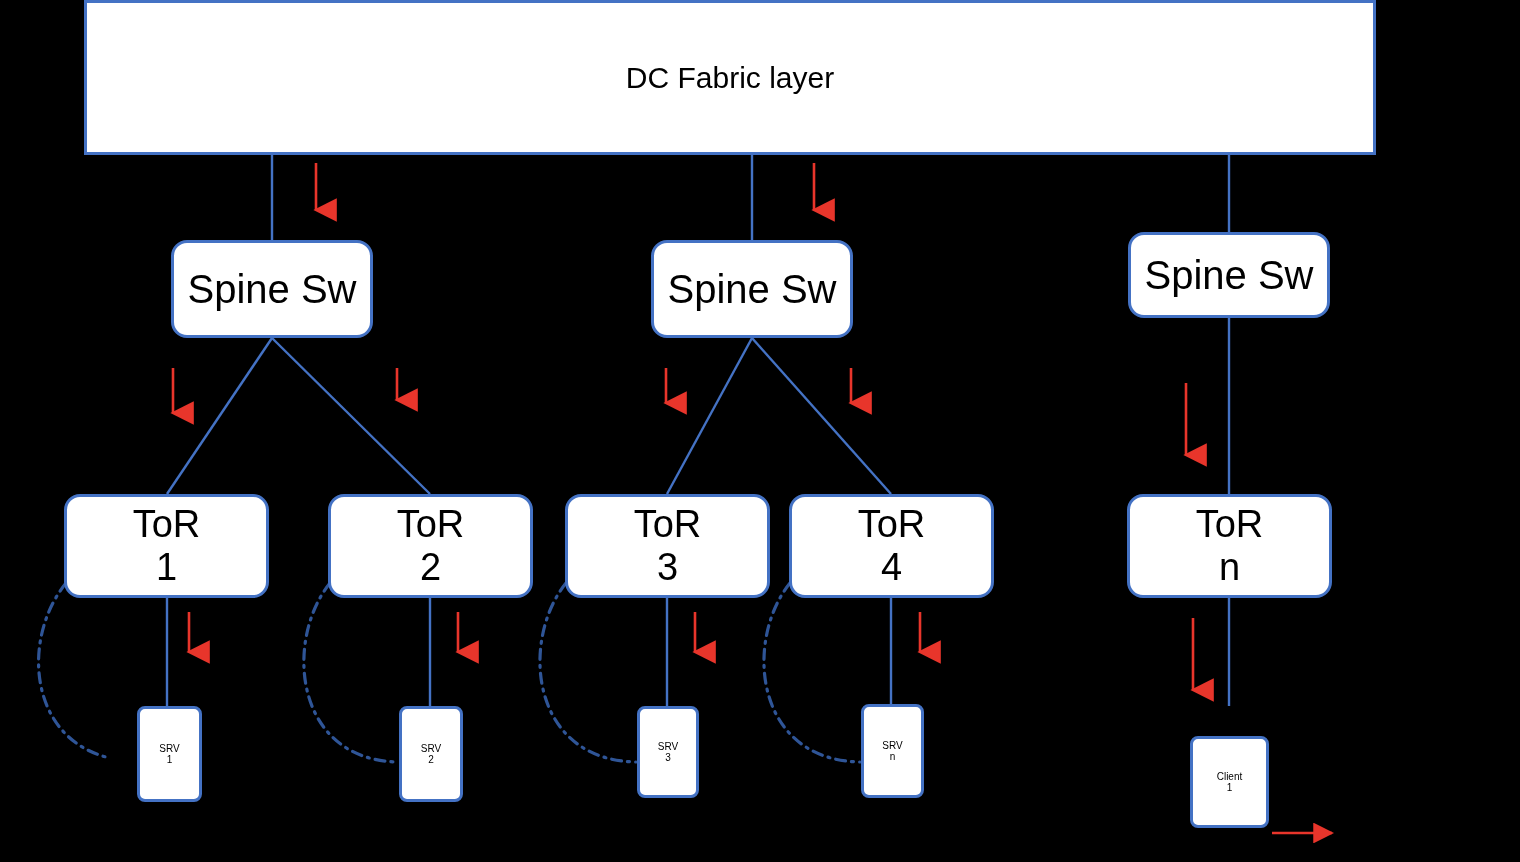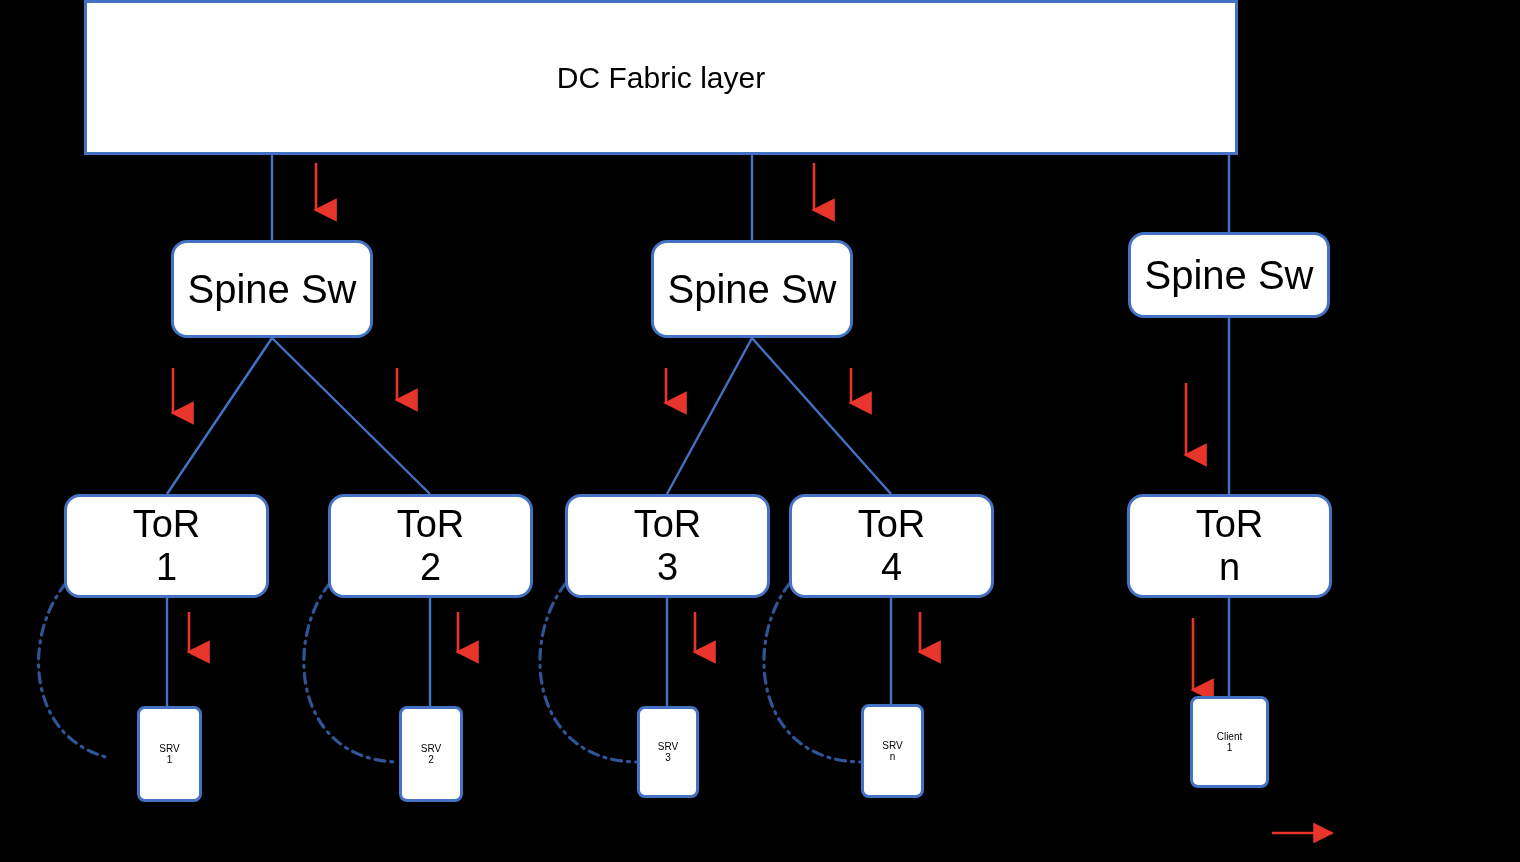--- a/index.html
+++ b/index.html
@@ -116,21 +116,21 @@
       <line x1="695" y1="612" x2="695" y2="652" marker-end="url(#redArrowDown)"></line>
       <line x1="920" y1="612" x2="920" y2="652" marker-end="url(#redArrowDown)"></line>
 
       <line x1="1186" y1="455" x2="1186" y2="383" marker-end="url(#redArrowDown)" transform="rotate(180 1186 419)"></line>
       <line x1="1193" y1="690" x2="1193" y2="618" marker-end="url(#redArrowDown)" transform="rotate(180 1193 654)"></line>
 
       <line x1="1272" y1="833" x2="1332" y2="833" marker-end="url(#redArrowHead)"></line>
     </g>
   </svg>
 
-  <div class="node node-fabric" style="left:84px; top:0px; width:1154px; height:155px;">
+  <div class="node node-fabric" style="left:84px; top:0px; width:1292px; height:155px;">
     <span class="node-line">DC Fabric layer</span>
   </div>
 
   <div class="node node-spine" style="left:171px; top:240px; width:202px; height:98px;">
     <span class="node-line">Spine Sw</span>
   </div>
 
   <div class="node node-spine" style="left:651px; top:240px; width:202px; height:98px;">
     <span class="node-line">Spine Sw</span>
   </div>
@@ -177,18 +177,18 @@
   <div class="node node-host" style="left:637px; top:706px; width:62px; height:92px;">
     <span class="node-line">SRV</span>
     <span class="node-line">3</span>
   </div>
 
   <div class="node node-host" style="left:861px; top:704px; width:63px; height:94px;">
     <span class="node-line">SRV</span>
     <span class="node-line">n</span>
   </div>
 
-  <div class="node node-host" style="left:1190px; top:696px; width:79px; height:92px;">
+  <div class="node node-host" style="left:1190px; top:736px; width:79px; height:92px;">
     <span class="node-line">Client</span>
     <span class="node-line">1</span>
   </div>
 
 </div>
 
 </body></html>

